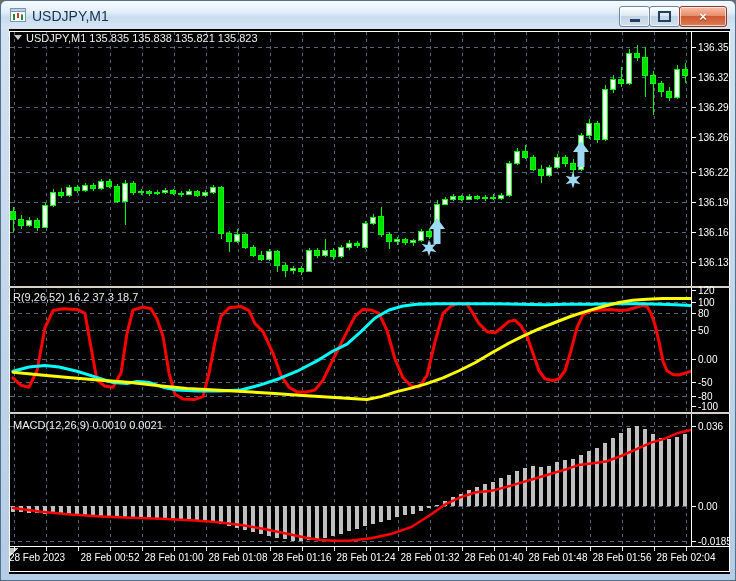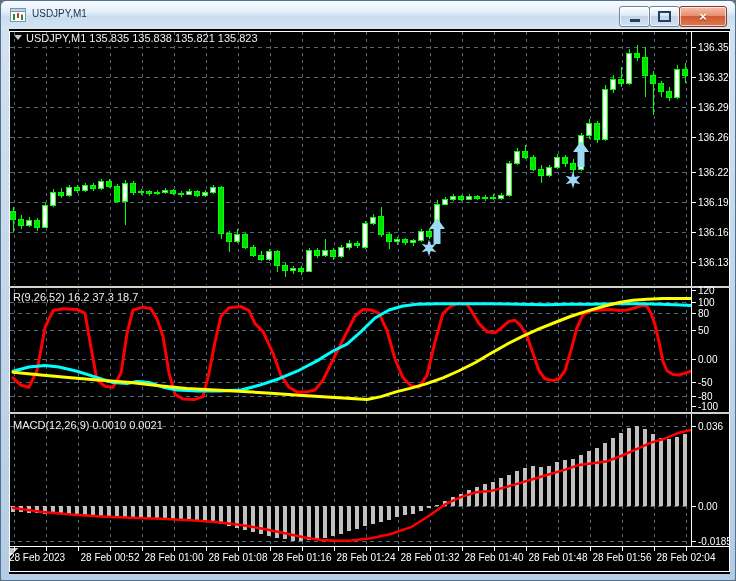--- a/index.html
+++ b/index.html
@@ -3,21 +3,21 @@
 <meta charset="utf-8">
 <style>
   html,body{margin:0;padding:0;background:#6e6e6e;}
   .window{position:relative;width:736px;height:581px;box-sizing:border-box;
     background:linear-gradient(#d3e2f2,#b4cce4);border:1px solid #51718f;
     border-radius:6px 6px 2px 2px;overflow:hidden;font-family:"Liberation Sans",sans-serif;}
   .titlebar{position:absolute;left:0;top:0;right:0;height:28px;
     background:linear-gradient(#f8fbff,#e2eef9 40%,#c9dcee 58%,#d7e5f3);
     border-radius:6px 6px 0 0;}
   .win-icon{position:absolute;left:9px;top:6px;width:16px;height:16px;}
-  .title{position:absolute;left:31px;top:7px;font-size:10px;color:#15304e;white-space:nowrap;}
+  .title{position:absolute;left:31px;top:7px;font-size:14px;color:#15304e;white-space:nowrap;}
   .btn{position:absolute;top:5px;height:19px;border:1px solid #6f859c;border-radius:3px;
     background:linear-gradient(#ffffff,#dde8f3 45%,#c2d4e7 50%,#d3e1ef);
     box-shadow:inset 0 0 0 1px rgba(255,255,255,.65);
     display:flex;align-items:center;justify-content:center;cursor:default;}
   .btn-min{right:85px;width:29px}
   .btn-max{right:55px;width:29px}
   .btn-close{right:8px;width:46px;border-color:#8d3a26;
     background:linear-gradient(#f4c0ab,#e88f6d 45%,#cf5a33 50%,#dd7a50);}
   .glyph-min{display:block;width:10px;height:3px;background:#20405f;margin-top:8px;}
   .glyph-max{display:block;width:9px;height:7px;border:2px solid #20405f;background:transparent;}

